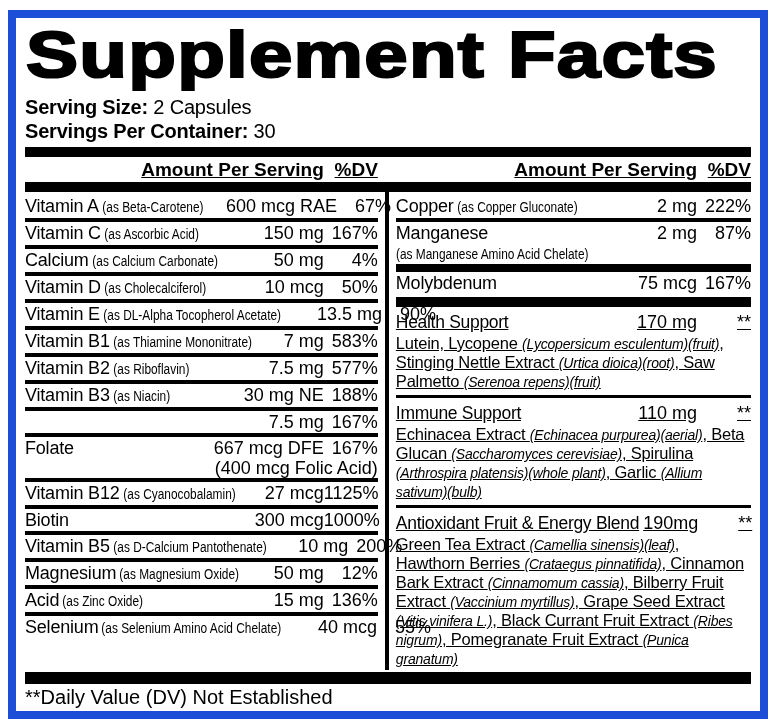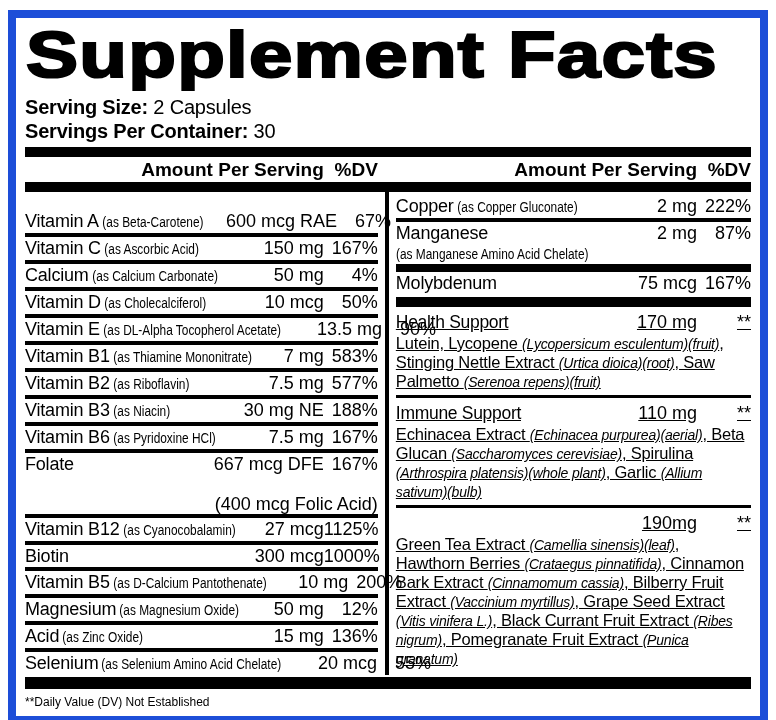--- a/index.html
+++ b/index.html
@@ -11,53 +11,53 @@
   .title { font-size:64px; font-weight:bold; line-height:62px; white-space:nowrap;
            letter-spacing:1px; -webkit-text-stroke:2.2px #000;
            transform:scaleX(1.22); transform-origin:left center; margin:4px 0 9px 1px; }
 
   .serving-line { font-size:20px; line-height:24px; letter-spacing:-0.2px; }
   .serving-line b { font-weight:bold; }
 
   .bar { height:10px; background:#000; }
   .bar-top { margin-top:4px; }
 
-  .col-headers { display:flex; font-weight:bold; font-size:19px; line-height:20px; padding:3px 0 2px; }
+  .col-headers { display:flex; font-weight:bold; font-size:19px; line-height:20px; padding:3px 0 2px;text-decoration:underline; }
   .ch { display:flex; white-space:nowrap; }
   .ch-left { width:48.6%; }
   .ch-mid { width:18px; }
   .ch-right { flex:1; }
   .ch-amt { margin-left:auto; }
   .ch-dv { width:54px; text-align:right; }
 
   .columns { display:flex; align-items:stretch; }
-  .col-left { width:48.6%; padding-top:18px; }
+  .col-left { width:48.6%; padding-top:3px; }
   .vdiv { width:4px; background:#000; margin:0 7px; }
   .col-right { flex:1; min-width:0; padding-top:3px; }
 
   .row { display:flex; align-items:baseline; font-size:18px; line-height:20px; padding:1px 0; white-space:nowrap; }
   .nmwrap { letter-spacing:-0.2px; }
   .form { font-size:14px; display:inline-block; transform:scaleX(0.85); transform-origin:left 60%; letter-spacing:0; }
   .amt { margin-left:auto; padding-left:4px; }
   .dv { width:54px; text-align:right; flex:none; }
   .sub { font-size:18px; line-height:18px; padding-bottom:1px; }
-  .sub.right { text-align:right;margin-top:20px; }
+  .sub.right { text-align:right; }
 
   .sep { height:1px; border-top:2px solid #000; border-bottom:2px solid #000; }
   .bar-mid { height:10px; background:#000; margin:3px 0 3px; }
   .sep2 { border-top:3px solid #000; height:0; margin:2px 0 3px; }
 
   .blend { padding:1px 0 2px;text-decoration:underline; }
   .blend-head { display:flex; align-items:baseline; font-size:18px; line-height:20px; white-space:nowrap; padding-top:1px; }
   .bnm { font-size:17.5px; letter-spacing:-0.3px; }
   .desc { font-size:16.5px; line-height:18px; padding-top:2px; letter-spacing:-0.2px; }
   .desc .it { font-style:italic; font-size:14px; }
 
   .bar-bottom { height:12px; background:#000; margin-top:2px; }
-  .footnote { font-size:12px; line-height:22px; padding:2px 0 3px; }
+  .footnote { font-size:20px; line-height:22px; padding:2px 0 3px; }
 </style>
 </head>
 <body>
 
 <div>
   <div class="label">
     <div class="title">Supplement Facts</div>
 
     <div class="serving-line">
       <b>Serving Size:</b><span> 2 Capsules</span>
@@ -143,21 +143,20 @@
           <div class="rowwrap">
             <div class="row">
               <span class="nmwrap"><span class="nm">Vitamin B3</span><span class="form">&nbsp;(as Niacin)</span></span>
               <span class="amt">30 mg NE</span>
               <span class="dv">188%</span>
             </div>
           </div>
           <div class="sep"></div>
           <div class="rowwrap">
             <div class="row">
-              <span class="nmwrap"><span class="nm">Vitamin B6</span><span class="form">&nbsp;(as Pyridoxine HCl)</span></span>
               <span class="amt">7.5 mg</span>
               <span class="dv">167%</span>
             </div>
           </div>
           <div class="sep"></div>
           <div class="rowwrap">
             <div class="row">
               <span class="nmwrap"><span class="nm">Folate</span></span>
               <span class="amt">667 mcg DFE</span>
               <span class="dv">167%</span>
@@ -201,21 +200,21 @@
             <div class="row">
               <span class="nmwrap"><span class="nm">Acid</span><span class="form">&nbsp;(as Zinc Oxide)</span></span>
               <span class="amt">15 mg</span>
               <span class="dv">136%</span>
             </div>
           </div>
           <div class="sep"></div>
           <div class="rowwrap">
             <div class="row">
               <span class="nmwrap"><span class="nm">Selenium</span><span class="form">&nbsp;(as Selenium Amino Acid Chelate)</span></span>
-              <span class="amt">20 mcg</span>
+              <span class="amt">40 mcg</span>
               <span class="dv">55%</span>
             </div>
           </div>
         </div>
       <div class="vdiv"></div>
       <div class="col-right" id="right-col">
           <div class="rowwrap">
             <div class="row">
               <span class="nmwrap"><span class="nm">Copper</span><span class="form">&nbsp;(as Copper Gluconate)</span></span>
               <span class="amt">2 mg</span>
@@ -254,20 +253,21 @@
             <div class="blend-head">
               <span class="bnm">Immune Support</span>
               <span class="amt">110 mg</span>
               <span class="dv">**</span>
             </div>
             <div class="desc"><span>Echinacea Extract </span><span class="it">(Echinacea purpurea)(aerial)</span><span>, Beta Glucan </span><span class="it">(Saccharomyces cerevisiae)</span><span>, Spirulina </span><span class="it">(Arthrospira platensis)(whole plant)</span><span>, Garlic </span><span class="it">(Allium sativum)(bulb)</span></div>
           </div>
           <div class="sep2"></div>
           <div class="blend">
             <div class="blend-head">
+              <span class="bnm">Antioxidant Fruit &amp; Energy Blend</span>
               <span class="amt">190mg</span>
               <span class="dv">**</span>
             </div>
             <div class="desc"><span>Green Tea Extract </span><span class="it">(Camellia sinensis)(leaf)</span><span>, Hawthorn Berries </span><span class="it">(Crataegus pinnatifida)</span><span>, Cinnamon Bark Extract </span><span class="it">(Cinnamomum cassia)</span><span>, Bilberry Fruit Extract </span><span class="it">(Vaccinium myrtillus)</span><span>, Grape Seed Extract </span><span class="it">(Vitis vinifera L.)</span><span>, Black Currant Fruit Extract </span><span class="it">(Ribes nigrum)</span><span>, Pomegranate Fruit Extract </span><span class="it">(Punica granatum)</span></div>
           </div>
         </div>
     </div>
 
     <div class="bar-bottom"></div>
     <div class="footnote">**Daily Value (DV) Not Established</div>

